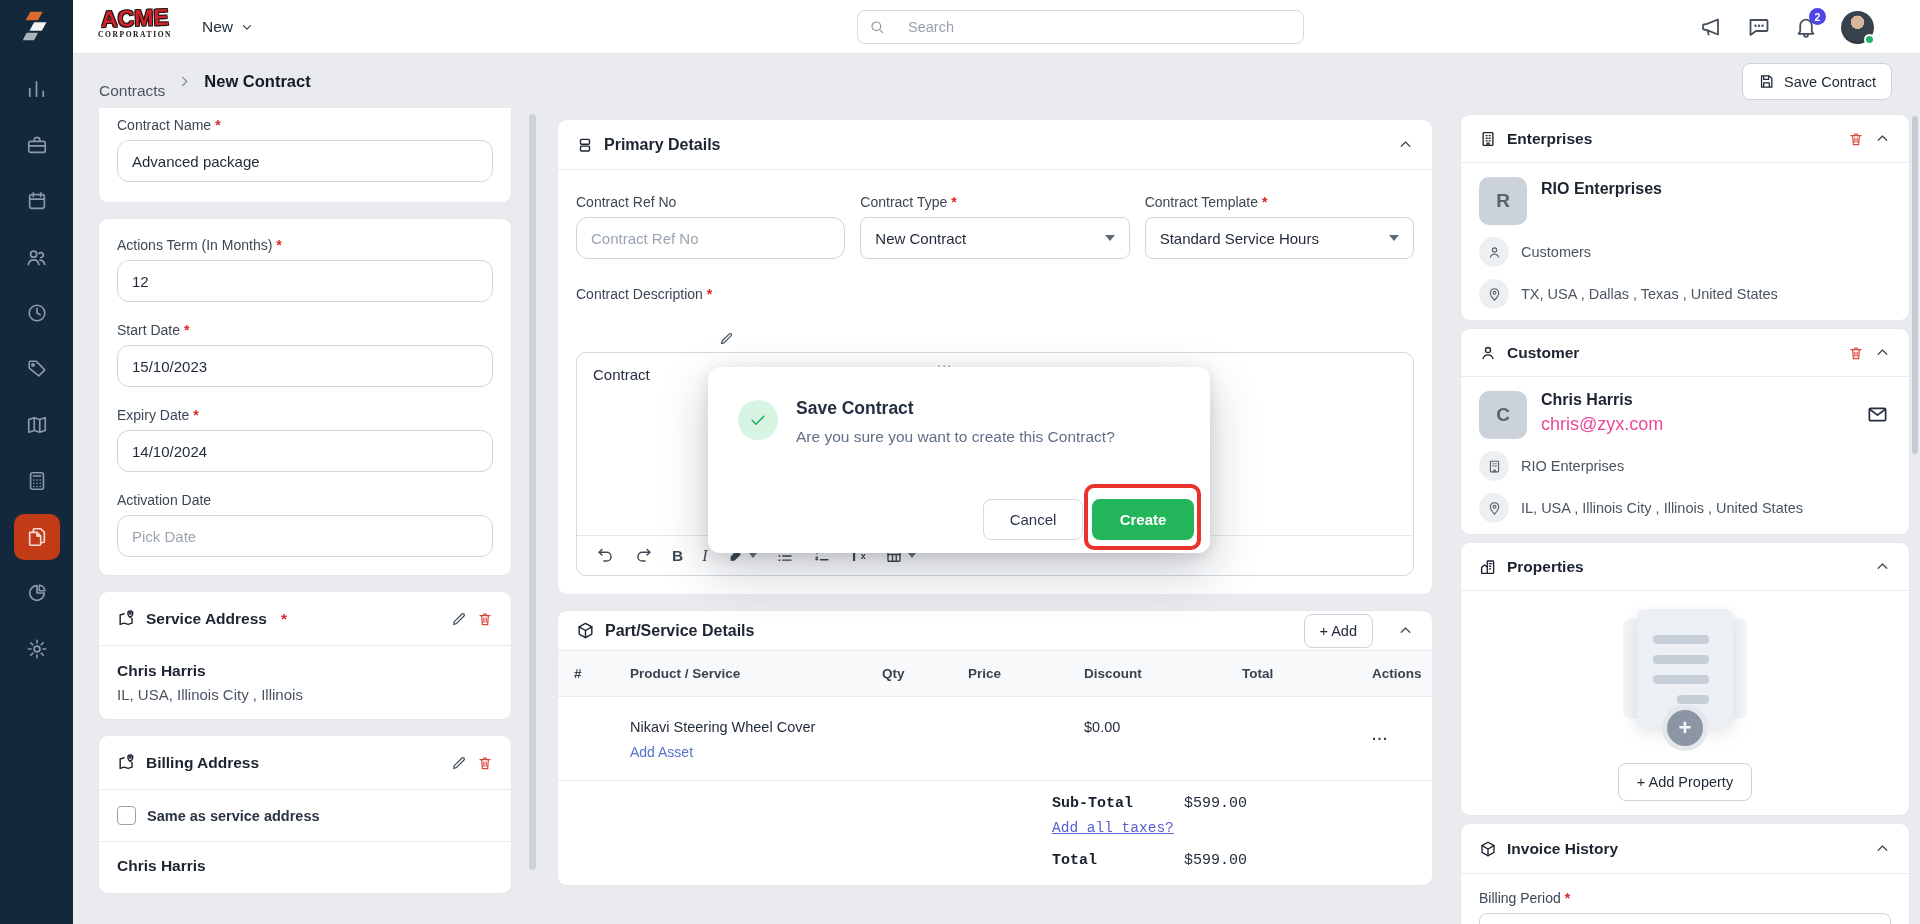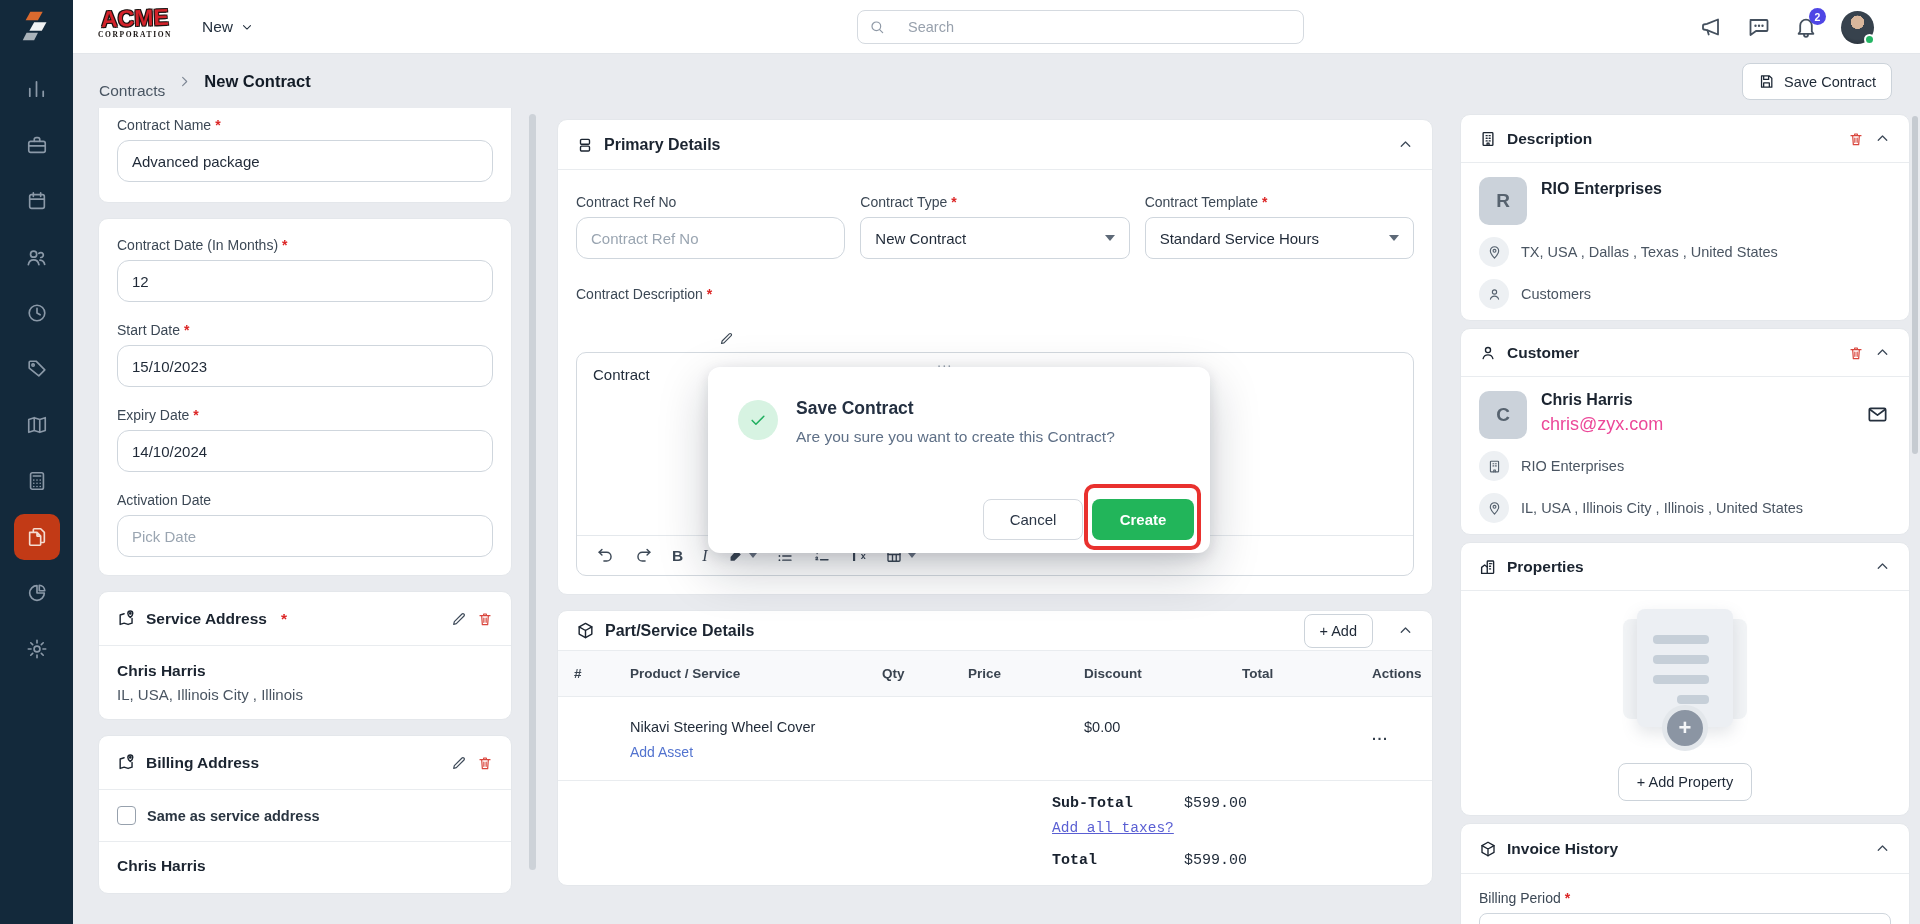--- a/index.html
+++ b/index.html
@@ -279,21 +279,21 @@
       <span>Contract Name</span>
         <span class="req">*</span>
     </div>
     <input class="t-input" readonly="" value="Advanced package" style="">
   </div>
 
   <div class="card">
     <div class="period-body">
       <div>
         <div class="f-label">
-            <span>Contract Date (In Months)</span>
+            <span>Actions Term (In Months)</span>
             <span class="req">*</span>
           </div>
         <input class="t-input" readonly="" value="12" style="">
       </div>
       <div>
         <div class="f-label">
             <span>Start Date</span>
             <span class="req">*</span>
           </div>
         <input class="t-input" readonly="" value="15/10/2023" style="">
@@ -531,55 +531,55 @@
 </section>
 
 <section id="rcol">
 
   <div class="card" style="margin-top:6px">
     <div class="card-h">
       <svg class="ic" width="18" height="18" viewBox="0 0 24 24">
           <rect x="5.5" y="3.5" width="13" height="17" rx="1"></rect>
           <path d="M9.5 7.5h1.4M13.5 7.5h1.4M9.5 11h1.4M13.5 11h1.4M9.5 14.5h1.4M13.5 14.5h1.4M10.8 20.5v-3h2.6v3"></path>
         </svg>
-      <span>Description</span>
+      <span>Enterprises</span>
       <span class="spacer"></span>
       <span class="hbtn red">
           <svg class="ic" width="16" height="16" viewBox="0 0 24 24">
             <path d="M4.5 7h15M10 7V4.5h4V7M7 7l1 13.5h8L17 7M10.3 10.5v6.5M13.7 10.5v6.5"></path>
           </svg>
         </span>
       <span class="hbtn">
           <svg class="ic" width="17" height="17" viewBox="0 0 24 24" stroke-width="2.3">
             <path d="M6 14.5l6-6 6 6"></path>
           </svg>
         </span>
     </div>
     <div class="ent-body">
       <div class="ent-top">
         <div class="sq-avatar">R</div>
         <div class="ent-name">RIO Enterprises</div>
+      </div>
+      <div class="meta-row">
+        <span class="meta-ic">
+            <svg class="ic" width="15" height="15" viewBox="0 0 24 24" stroke-width="2">
+              <circle cx="12" cy="8" r="3.4"></circle>
+              <path d="M5.5 19.5c.8-3.2 3.4-5 6.5-5s5.7 1.8 6.5 5"></path>
+            </svg>
+          </span>
+        <span class="meta-tx">Customers</span>
       </div>
       <div class="meta-row">
         <span class="meta-ic">
             <svg class="ic" width="15" height="15" viewBox="0 0 24 24" stroke-width="2">
               <path d="M12 2.8a6.7 6.7 0 0 0-6.7 6.7C5.3 14 12 21 12 21s6.7-7 6.7-11.5A6.7 6.7 0 0 0 12 2.8z"></path>
               <circle cx="12" cy="9.3" r="2.3"></circle>
             </svg>
           </span>
         <span class="meta-tx">TX, USA , Dallas , Texas , United States</span>
-      </div>
-      <div class="meta-row">
-        <span class="meta-ic">
-            <svg class="ic" width="15" height="15" viewBox="0 0 24 24" stroke-width="2">
-              <circle cx="12" cy="8" r="3.4"></circle>
-              <path d="M5.5 19.5c.8-3.2 3.4-5 6.5-5s5.7 1.8 6.5 5"></path>
-            </svg>
-          </span>
-        <span class="meta-tx">Customers</span>
       </div>
     </div>
   </div>
 
   <div class="card">
     <div class="card-h">
       <svg class="ic" width="18" height="18" viewBox="0 0 24 24">
           <circle cx="12" cy="8" r="3.4"></circle>
           <path d="M5.5 19.5c.8-3.2 3.4-5 6.5-5s5.7 1.8 6.5 5"></path>
         </svg>

